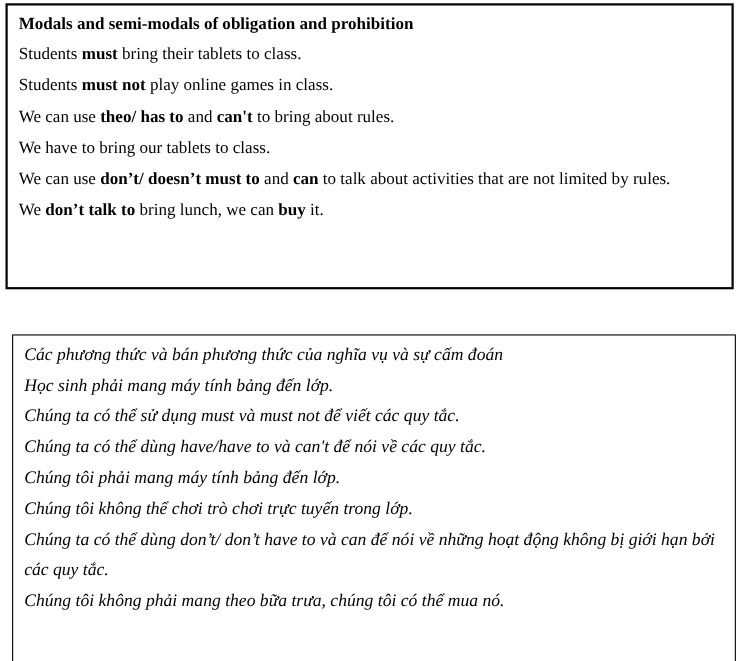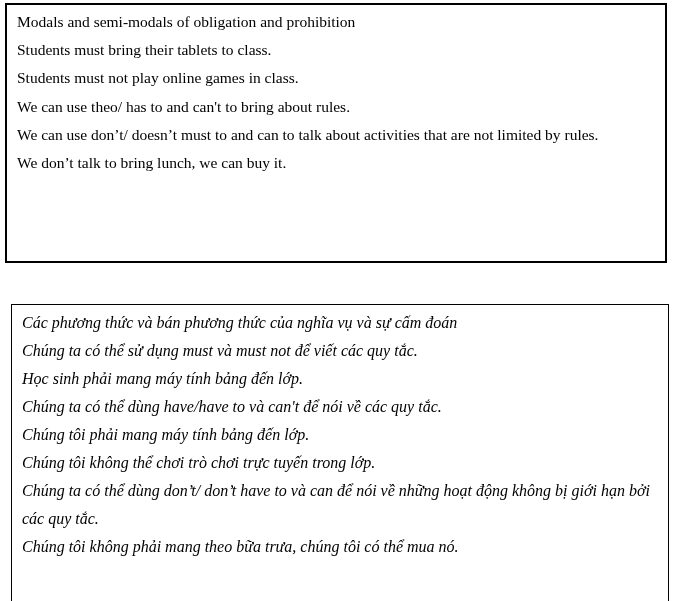--- a/index.html
+++ b/index.html
@@ -40,37 +40,38 @@
     font-style: italic;
   }
   .box p.line {
     margin: 0;
     line-height: 28px;
   }
   .box-english p.line {
     line-height: 28.2px;
   }
   .bold {
-    font-weight: normal;
+    font-weight: bold;
   }
 </style>
 </head>
 <body>
 
 <div class="box box-english">
     <p class="line"><span class="bold">Modals and semi-modals of obligation and prohibition</span></p>
     <p class="line"><span>Students </span><span class="bold">must</span><span> bring their tablets to class.</span></p>
     <p class="line"><span>Students </span><span class="bold">must not</span><span> play online games in class.</span></p>
     <p class="line"><span>We can use </span><span class="bold">theo/ has to</span><span> and </span><span class="bold">can't</span><span> to bring about rules.</span></p>
+    <p class="line"><span>We have to bring our tablets to class.</span></p>
     <p class="line"><span>We can use </span><span class="bold">don’t/ doesn’t must to</span><span> and </span><span class="bold">can</span><span> to talk about activities that are not limited by rules.</span></p>
     <p class="line"><span>We </span><span class="bold">don’t talk to</span><span> bring lunch, we can </span><span class="bold">buy</span><span> it.</span></p>
   </div>
 
 <div class="box box-vietnamese">
     <p class="line"><span>Các phương thức và bán phương thức của nghĩa vụ và sự cấm đoán</span></p>
+    <p class="line"><span>Học sinh phải mang máy tính bảng đến lớp.</span></p>
     <p class="line"><span>Chúng ta có thể sử dụng must và must not để viết các quy tắc.</span></p>
-    <p class="line"><span>Học sinh phải mang máy tính bảng đến lớp.</span></p>
     <p class="line"><span>Chúng ta có thể dùng have/have to và can't để nói về các quy tắc.</span></p>
     <p class="line"><span>Chúng tôi phải mang máy tính bảng đến lớp.</span></p>
     <p class="line"><span>Chúng tôi không thể chơi trò chơi trực tuyến trong lớp.</span></p>
     <p class="line"><span>Chúng ta có thể dùng don’t/ don’t have to và can để nói về những hoạt động không bị giới hạn bởi các quy tắc.</span></p>
     <p class="line"><span>Chúng tôi không phải mang theo bữa trưa, chúng tôi có thể mua nó.</span></p>
   </div>
 
 </body></html>

